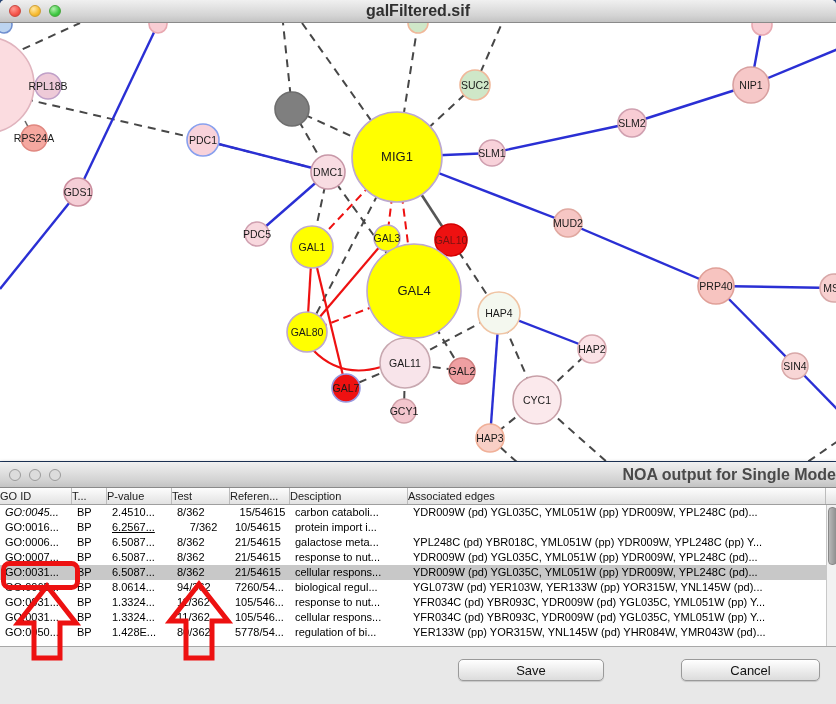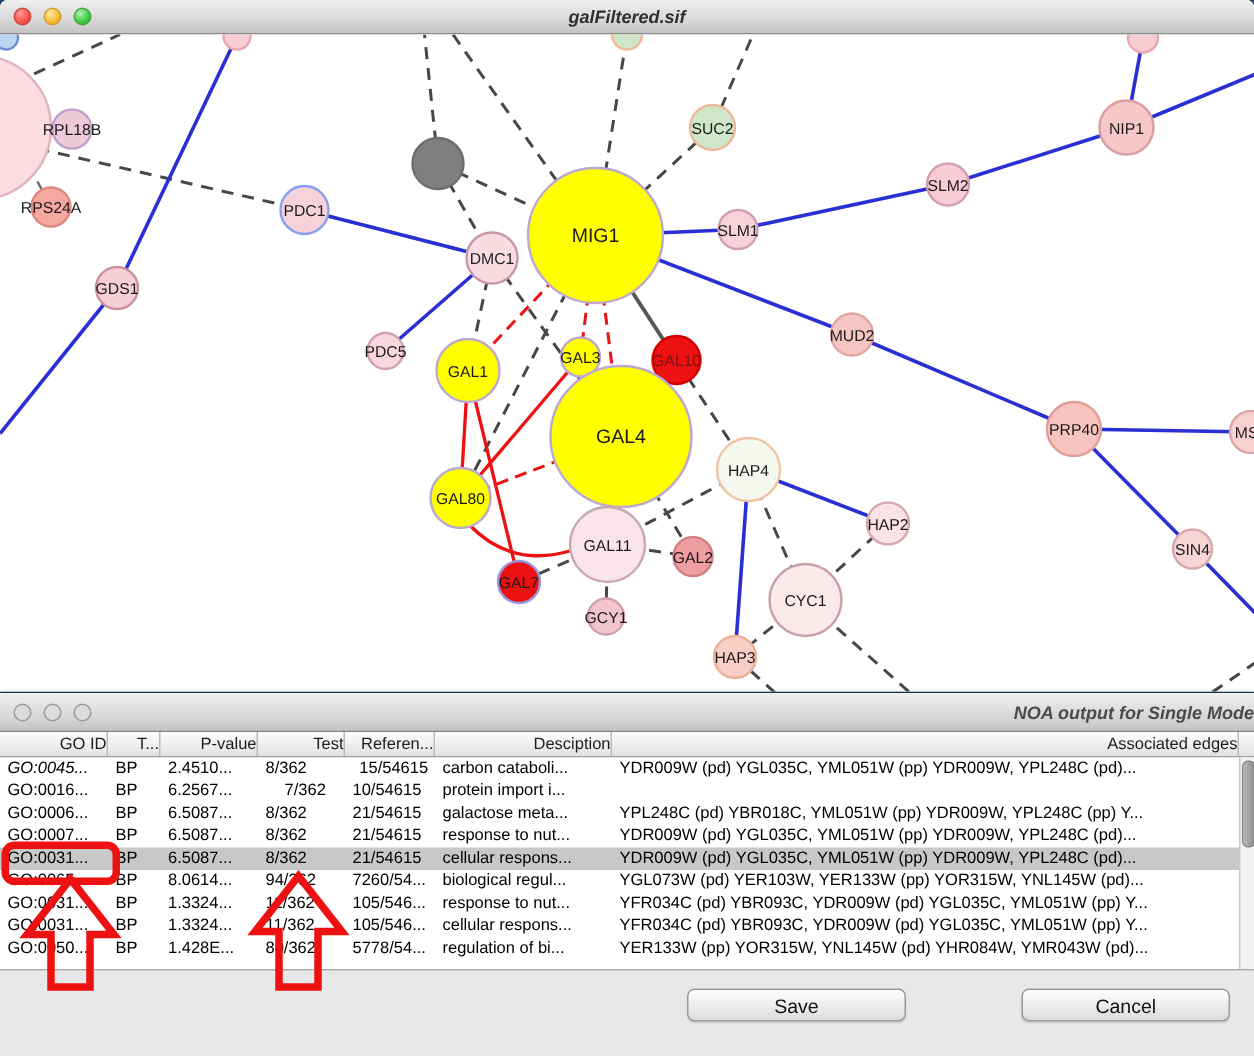--- a/index.html
+++ b/index.html
@@ -12,33 +12,33 @@
   .window{position:absolute;background:#fff;box-shadow:0 1px 4px rgba(0,0,0,.45);}
   #graph-window{left:0;top:0;width:836px;height:461px;border-radius:5px 5px 0 0;}
   #noa-window{left:0;top:462px;width:836px;height:242px;background:#e8e8e8;}
   .titlebar{
     position:relative;height:22px;
     background:linear-gradient(#f0f0f0,#d4d4d4 70%,#c3c3c3);
     border-bottom:1px solid #8a8a8a;border-radius:5px 5px 0 0;
     display:flex;align-items:center;justify-content:center;
   }
   #noa-window .titlebar{height:25px;border-radius:0;justify-content:flex-end;}
-  .title-text{font-size:12px;font-weight:bold;color:#303030;font-style:italic;}
+  .title-text{font-size:16px;font-weight:bold;color:#303030;}
   #noa-window .title-text{color:#4a4a4a;}
   .lights{position:absolute;left:9px;top:0;height:100%;display:flex;align-items:center;gap:8px;}
   .light{width:12px;height:12px;border-radius:50%;box-sizing:border-box;}
   .light.red{background:radial-gradient(circle at 35% 30%,#ff9a92,#f5544a 60%,#d53b32);border:1px solid #c94740;}
   .light.yellow{background:radial-gradient(circle at 35% 30%,#ffe9a8,#f7bb31 60%,#dd9f1b);border:1px solid #cf9f35;}
   .light.green{background:radial-gradient(circle at 35% 30%,#b5f0b0,#3ec943 60%,#2aa62f);border:1px solid #47a83f;}
   .light.hollow{background:#dcdcdc;border:1px solid #9b9b9b;}
   #graph-canvas{display:block;background:#ffffff;}
   
   #table-wrap{position:absolute;left:0;top:26px;width:836px;height:158px;background:#ffffff;border-bottom:1px solid #a8a8a8;}
   #thead{display:flex;height:17px;background:linear-gradient(#fdfdfd,#e2e2e2);border-bottom:1px solid #9e9e9e;box-sizing:border-box;}
-  .th{font-size:11px;color:#1c1c1c;text-align:right;line-height:16px;box-sizing:border-box;
+  .th{font-size:11px;color:#1c1c1c;text-align:left;line-height:16px;box-sizing:border-box;
       border-right:1px solid #bcbcbc;overflow:hidden;white-space:nowrap;}
   #tbody .tr{display:flex;height:15px;line-height:15px;background:#ffffff;}
   #tbody .tr.selected{background:#c8c8c8;}
   .td{font-size:11px;color:#000;padding-left:5px;box-sizing:border-box;
       overflow:hidden;white-space:nowrap;}
   #vscroll{position:absolute;right:0;top:17px;width:10px;height:141px;background:#f2f2f2;border-left:1px solid #c8c8c8;box-sizing:border-box;}
   #vscroll .thumb{position:absolute;left:1px;top:2px;width:7px;height:56px;border-radius:4px;
       background:linear-gradient(90deg,#b9b9b9,#8f8f8f);border:1px solid #888;}
   
   .mac-btn{
@@ -278,21 +278,21 @@
           <div class="td" style="width: 35px;">BP</div>
           <div class="td" style="width: 65px;">2.4510...</div>
           <div class="td" style="width: 58px;">8/362</div>
           <div class="td" style="width: 60px; text-align: center;">15/54615</div>
           <div class="td" style="width: 118px;">carbon cataboli...</div>
           <div class="td" style="width: 418px;">YDR009W (pd) YGL035C, YML051W (pp) YDR009W, YPL248C (pd)...</div>
         </div>
         <div class="tr">
           <div class="td" style="width: 72px;">GO:0016...</div>
           <div class="td" style="width: 35px;">BP</div>
-          <div class="td" style="width: 65px;">6.2567...</div>
+          <div class="td" style="width: 65px; text-decoration: underline;">6.2567...</div>
           <div class="td" style="width: 58px; text-align: center;">7/362</div>
           <div class="td" style="width: 60px;">10/54615</div>
           <div class="td" style="width: 118px;">protein import i...</div>
         </div>
         <div class="tr">
           <div class="td" style="width: 72px;">GO:0006...</div>
           <div class="td" style="width: 35px;">BP</div>
           <div class="td" style="width: 65px;">6.5087...</div>
           <div class="td" style="width: 58px;">8/362</div>
           <div class="td" style="width: 60px;">21/54615</div>

